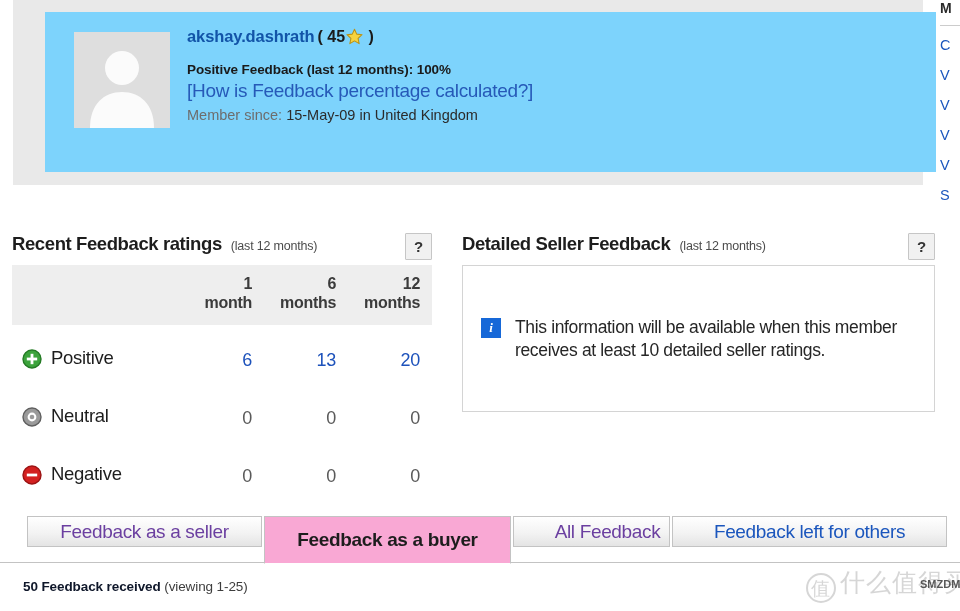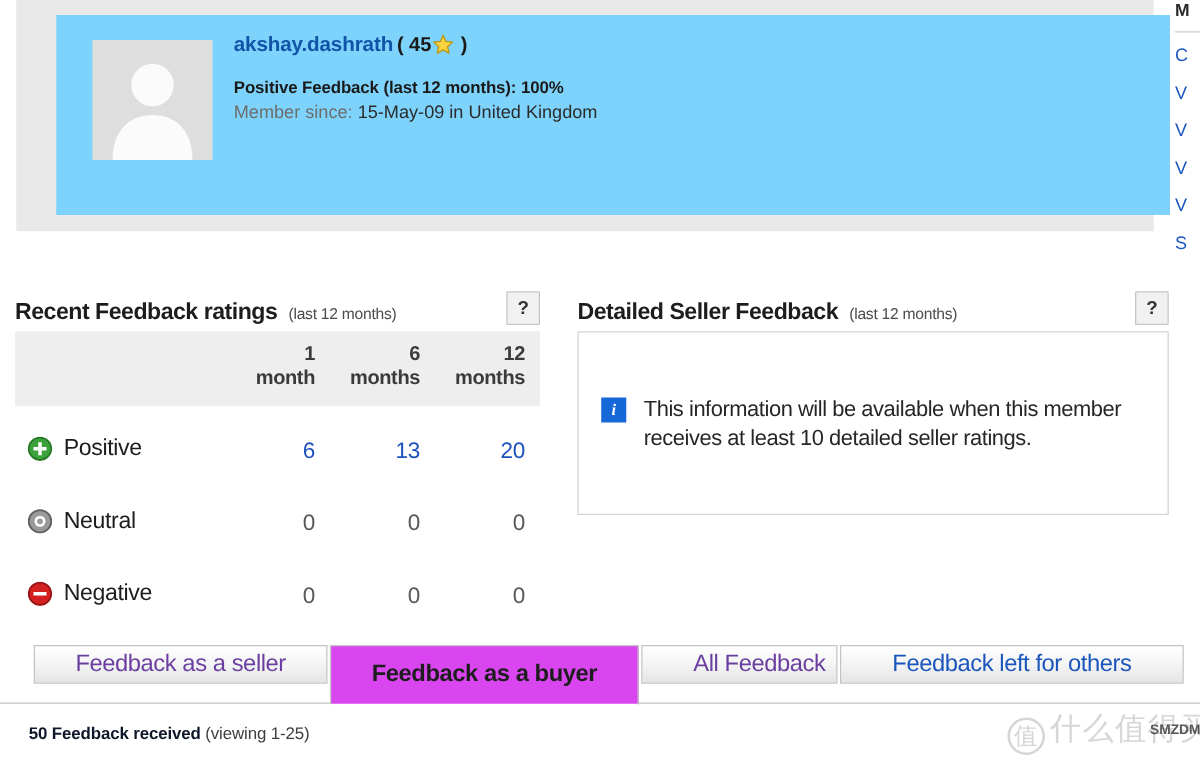--- a/index.html
+++ b/index.html
@@ -81,21 +81,21 @@
     font-size: 14.5px;
     color: #4a4a4a;
   }
   .msince .lbl { color: #6d6d6d; }
   .msince .val { color: #2b2b2b; }
 
   
   .sec-head {
     position: absolute;
     display: flex;
-    align-items: flex-end;
+    align-items: flex-start;
   }
   .sec-title {
     font-size: 18.5px;
     font-weight: bold;
     color: #1d1d1d;
     letter-spacing: -0.4px;
   }
   .sec-sub {
     font-size: 12.5px;
     color: #4c4c4c;
@@ -220,21 +220,21 @@
     align-items: center;
     justify-content: center;
     font-size: 19px;
     letter-spacing: -0.35px;
     cursor: pointer;
     white-space: nowrap;
   }
   .tab.visited { color: #6b3fa0; }
   .tab.unvisited { color: #1b56bd; }
   .tab.active {
-    background: #d946ef;
+    background: #f9a8d4;
     border-bottom: 1px solid #ffffff;
     color: #1d1d1d;
     font-weight: bold;
     z-index: 5;
     height: 48px;
   }
 
   
   .fb-count {
     position: absolute;
@@ -322,20 +322,21 @@
 
     <div class="pinfo">
       <div class="uline">
         <a href="#" class="uname">akshay.dashrath</a><span class="score-wrap"><span>(</span> <span class="score-num">45</span><span class="star"><svg width="17" height="17" viewBox="0 0 20 20">
                 <polygon points="10,1.4 12.6,7.2 18.9,7.9 14.2,12.2 15.5,18.4 10,15.2 4.5,18.4 5.8,12.2 1.1,7.9 7.4,7.2" fill="#f7d33e" stroke="#b99216" stroke-width="1.2" stroke-linejoin="round"></polygon>
               </svg></span> <span>)</span></span>
       </div>
 
       <div class="posfb">Positive Feedback (last 12 months): 100%</div>
 
+      <a href="#" class="howlink">[How is Feedback percentage calculated?]</a>
 
       <div class="msince">
         <span class="lbl">Member since:</span>
         <span class="val">15-May-09 in United Kingdom</span>
       </div>
     </div>
 
   </div>
 </div>
 

